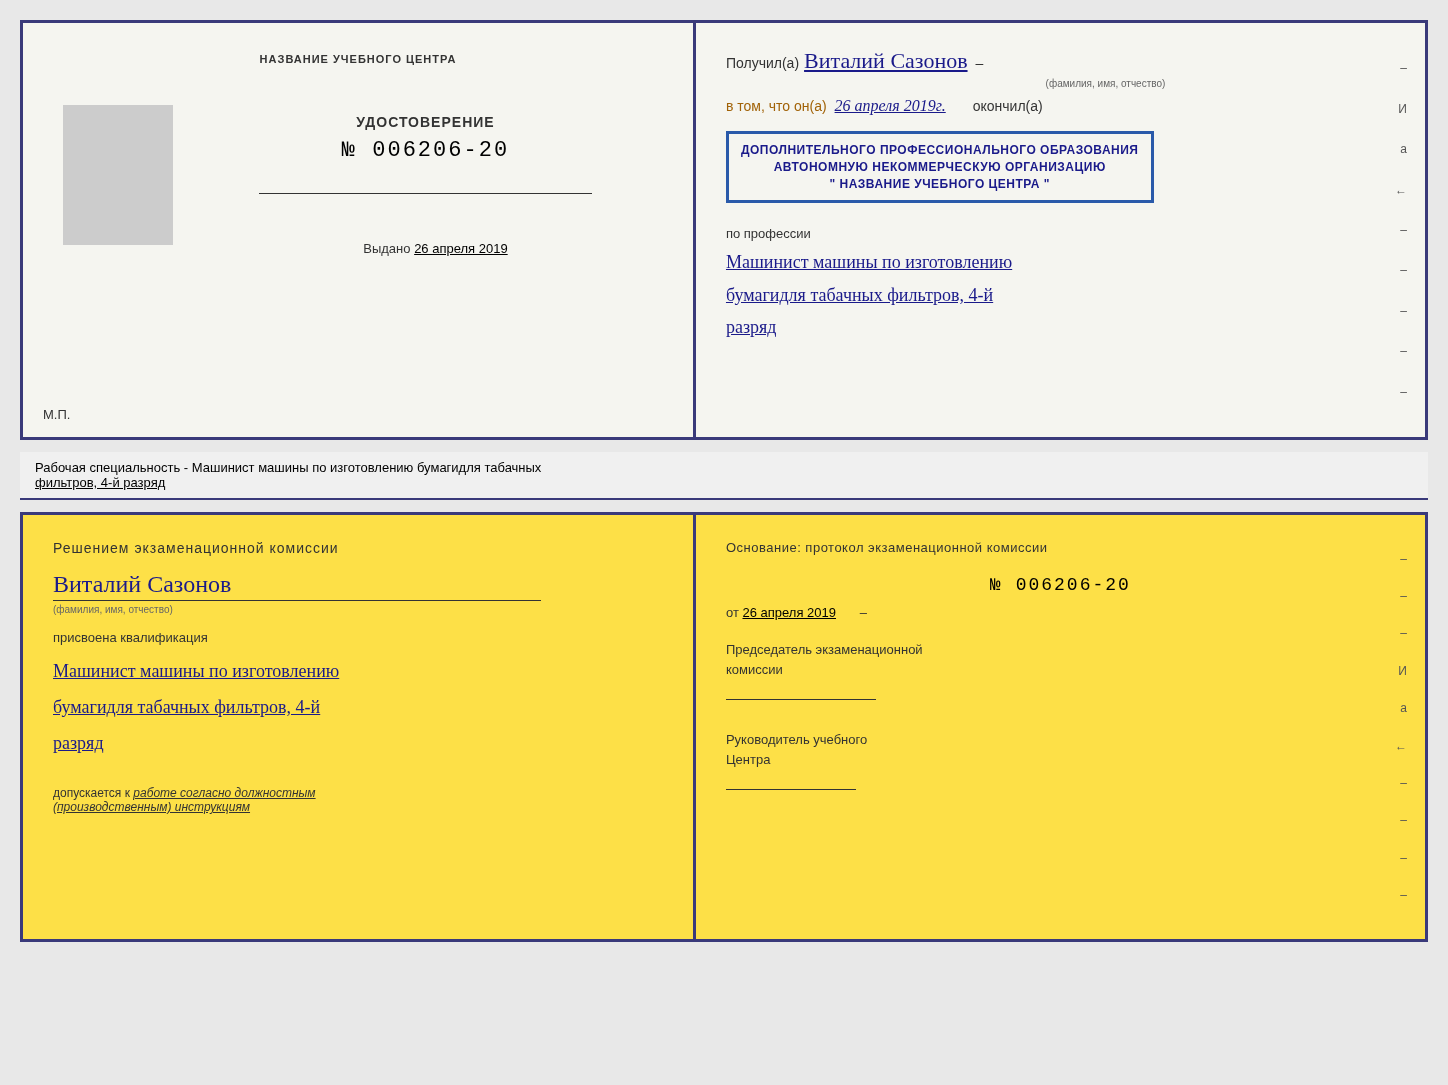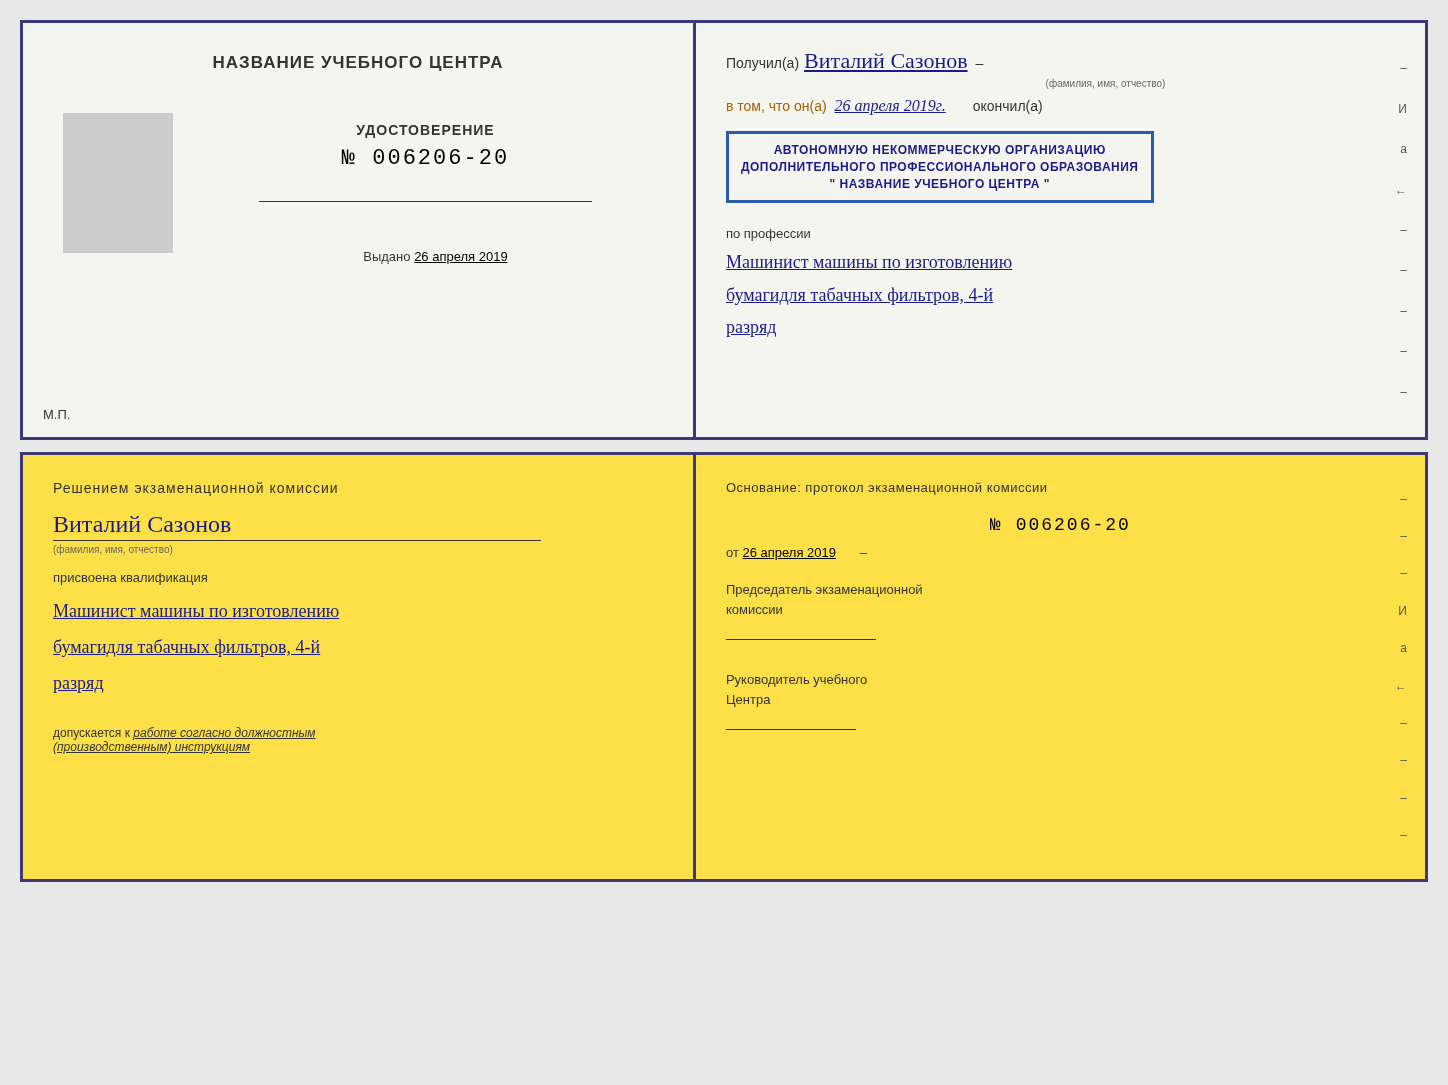--- a/index.html
+++ b/index.html
@@ -38,21 +38,21 @@
     }
 
     .cert-book-right {
       width: 52%;
       padding: 25px 30px 20px 30px;
       position: relative;
     }
 
     .cert-book-left-header {
       text-align: center;
-      font-size: 17px;
+      font-size: 11px;
       font-weight: bold;
       letter-spacing: 1px;
       color: #333;
       margin-bottom: 40px;
       text-transform: uppercase;
     }
 
     .cert-photo-placeholder {
       width: 110px;
       height: 140px;
@@ -384,22 +384,22 @@
 
       
       <div class="vtom-row">
         <span style="font-size:14px; color:#a16207;">в том, что он(а)</span>
         <span class="handwritten-date">26 апреля 2019г.</span>
         <span class="okonchil-label">окончил(а)</span>
       </div>
 
       
       <div class="stamp-box">
+        <div class="stamp-box-text">ДОПОЛНИТЕЛЬНОГО ПРОФЕССИОНАЛЬНОГО ОБРАЗОВАНИЯ</div>
         <div class="stamp-box-text">АВТОНОМНУЮ НЕКОММЕРЧЕСКУЮ ОРГАНИЗАЦИЮ</div>
-        <div class="stamp-box-text">ДОПОЛНИТЕЛЬНОГО ПРОФЕССИОНАЛЬНОГО ОБРАЗОВАНИЯ</div>
         <div class="stamp-box-text">" НАЗВАНИЕ УЧЕБНОГО ЦЕНТРА "</div>
       </div>
 
       
       <div class="cert-right-profession">по профессии</div>
       <span class="handwritten-profession">Машинист машины по изготовлению</span>
       <span class="handwritten-profession">бумагидля табачных фильтров, 4-й</span>
       <span class="handwritten-profession">разряд</span>
 
       
@@ -410,20 +410,24 @@
         <span class="anno-char">←</span>
         <span class="anno-char">–</span>
         <span class="anno-char">–</span>
         <span class="anno-char">–</span>
         <span class="anno-char">–</span>
         <span class="anno-char">–</span>
       </div>
     </div>
   </div>
 
+  <div class="annotation-bar">
+    <span>Рабочая специальность - Машинист машины по изготовлению бумагидля табачных</span><br>
+    <span class="annotation-underline">фильтров, 4-й разряд</span>
+  </div>
 
   <div class="bottom-book">
 
     <div class="bottom-left">
       <div class="bottom-heading">Решением  экзаменационной  комиссии</div>
 
       <span class="bottom-handwritten-name">Виталий Сазонов</span>
       <div class="bottom-fio-line"></div>
       <span class="bottom-fio-small">(фамилия, имя, отчество)</span>
 

